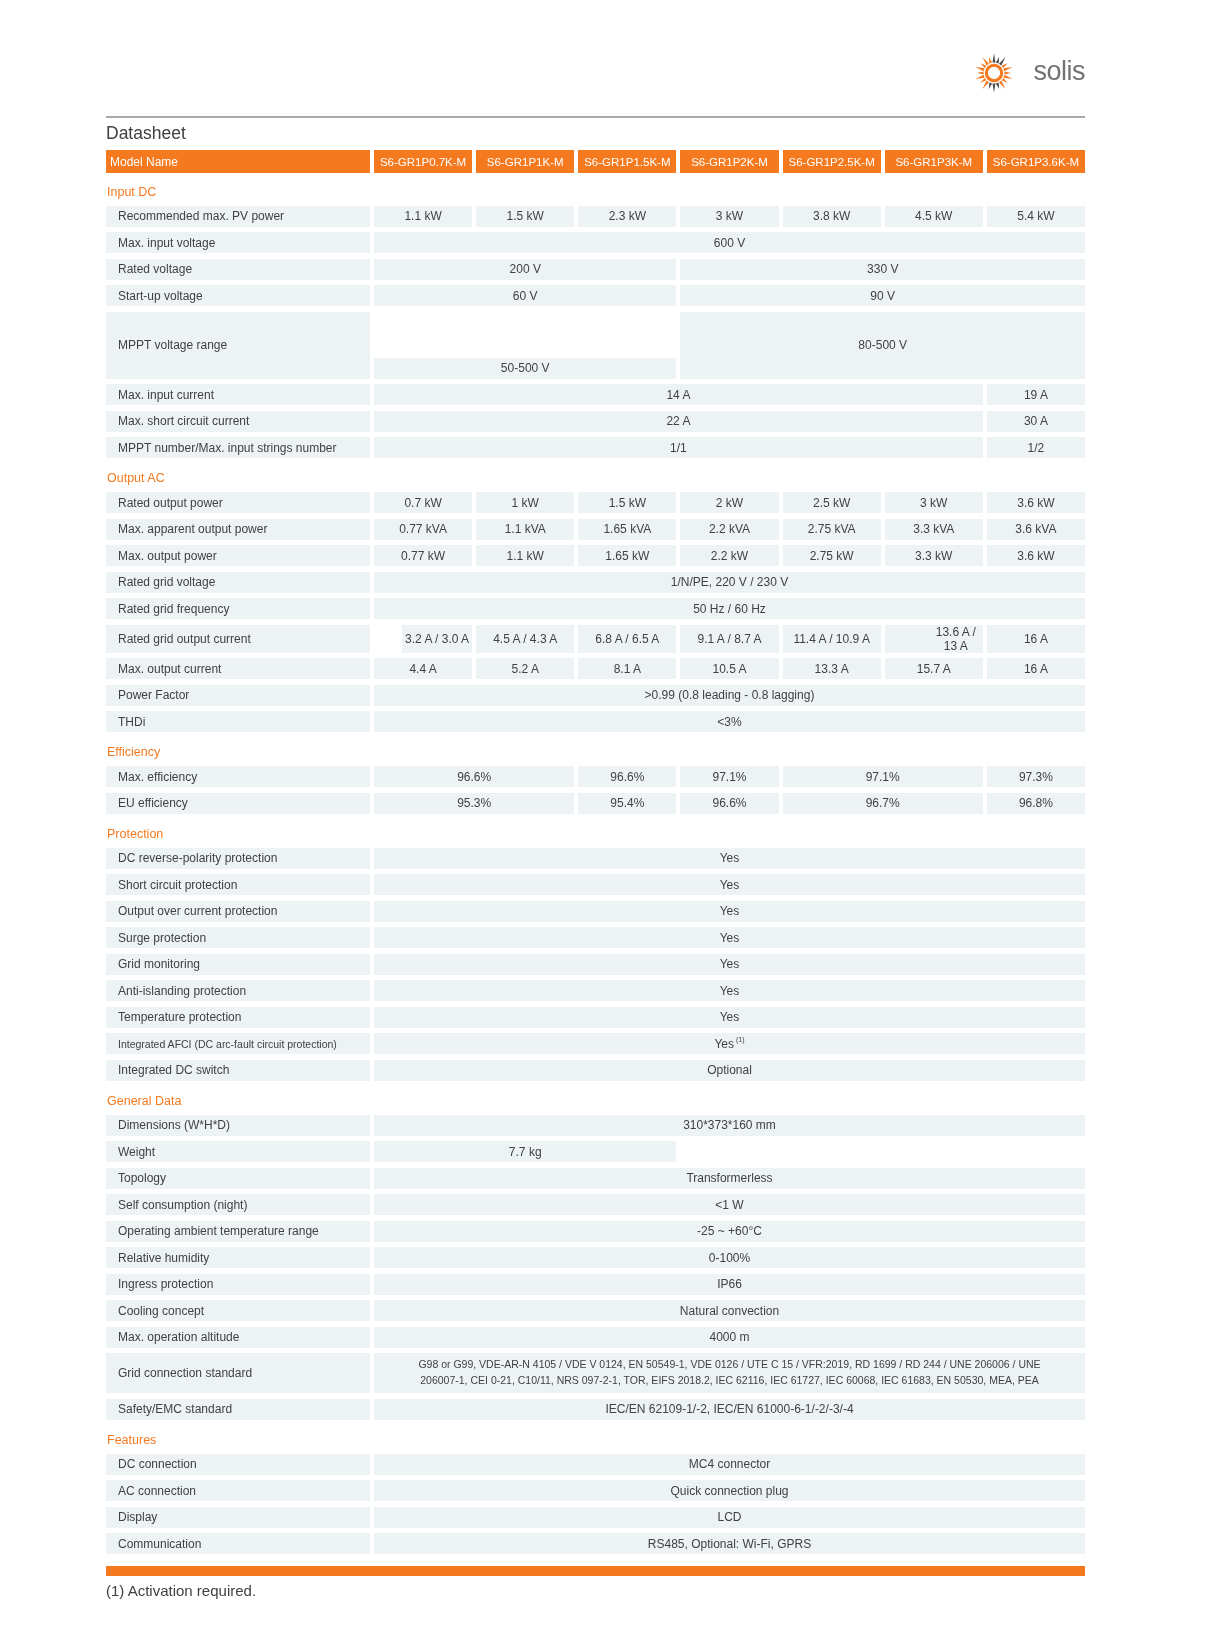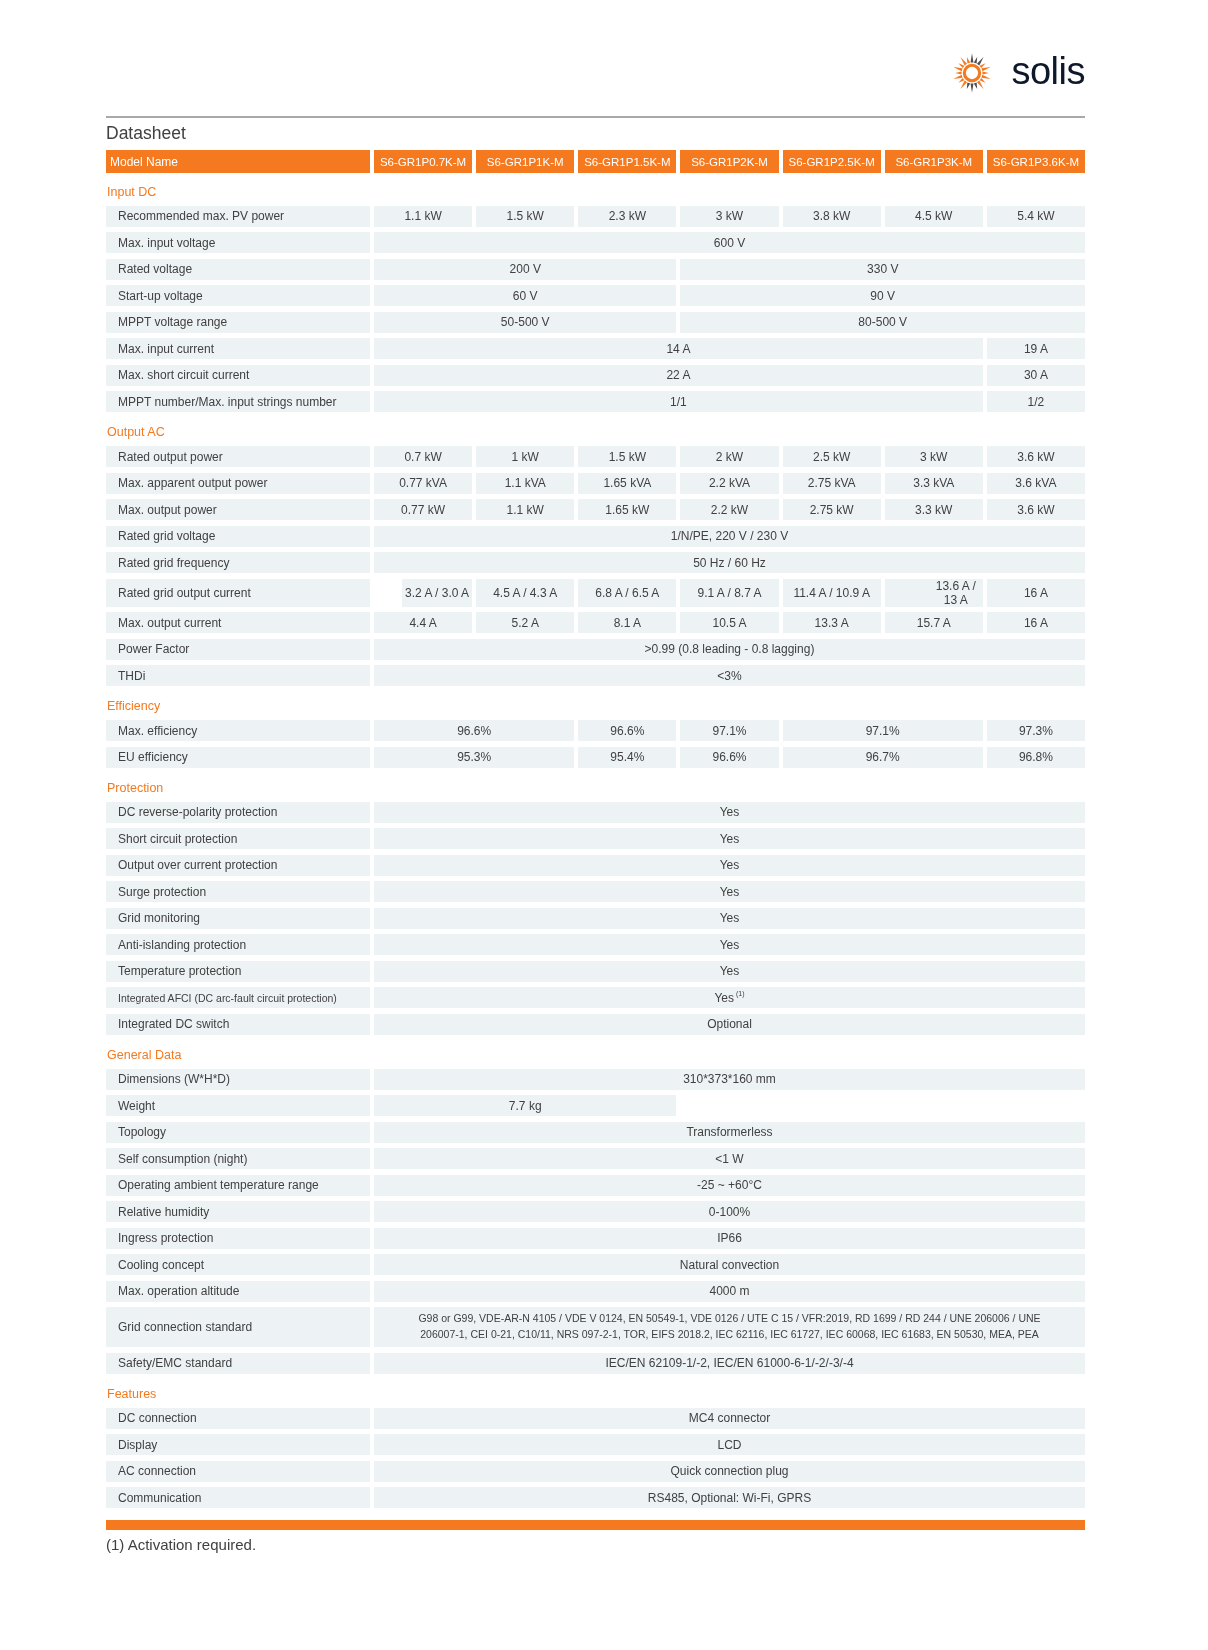--- a/index.html
+++ b/index.html
@@ -18,22 +18,22 @@
   .top {
     padding-top: 50px;
     height: 96px;
     display: flex;
     justify-content: flex-end;
     align-items: center;
   }
   .logo { display: flex; align-items: center; }
   .logo svg { display: block; }
   .logo-text {
-    font-size: 38px;
-    color: #0f172a;
+    font-size: 27px;
+    color: #737373;
     letter-spacing: -0.5px;
     margin-left: 16px;
     line-height: 1;
     padding-bottom: 4px;
   }
   .rule {
     border: none;
     border-top: 2px solid #A7A9AC;
     margin-top: 20px;
   }
@@ -173,21 +173,21 @@
           <div class="cell" style="grid-column: span 3;">200 V</div>
           <div class="cell" style="grid-column: span 4;">330 V</div>
         </div>
         <div class="row">
           <div class="label">Start-up voltage</div>
           <div class="cell" style="grid-column: span 3;">60 V</div>
           <div class="cell" style="grid-column: span 4;">90 V</div>
         </div>
         <div class="row">
           <div class="label">MPPT voltage range</div>
-          <div class="cell" style="grid-column: span 3;">50-500 V</div>
+          <div class="cell" style="grid-column: span 3; margin-top: 46px;">50-500 V</div>
           <div class="cell" style="grid-column: span 4;">80-500 V</div>
         </div>
         <div class="row">
           <div class="label">Max. input current</div>
           <div class="cell" style="grid-column: span 6;">14 A</div>
           <div class="cell" style="grid-column: span 1;">19 A</div>
         </div>
         <div class="row">
           <div class="label">Max. short circuit current</div>
           <div class="cell" style="grid-column: span 6;">22 A</div>
@@ -363,28 +363,28 @@
         <div class="row">
           <div class="label">Safety/EMC standard</div>
           <div class="cell" style="grid-column: span 7;">IEC/EN 62109-1/-2, IEC/EN 61000-6-1/-2/-3/-4</div>
         </div>
         <div class="section-title">Features</div>
         <div class="row">
           <div class="label">DC connection</div>
           <div class="cell" style="grid-column: span 7;">MC4 connector</div>
         </div>
         <div class="row">
+          <div class="label">AC connection</div>
+          <div class="cell" style="grid-column: span 7;">Quick connection plug</div>
+        </div>
+        <div class="row">
           <div class="label">Display</div>
           <div class="cell" style="grid-column: span 7;">LCD</div>
         </div>
         <div class="row">
-          <div class="label">AC connection</div>
-          <div class="cell" style="grid-column: span 7;">Quick connection plug</div>
-        </div>
-        <div class="row">
           <div class="label">Communication</div>
           <div class="cell" style="grid-column: span 7;">RS485, Optional: Wi-Fi, GPRS</div>
         </div>
       </div>
   </div>
 
   <div class="footer-bar"></div>
 
   <p class="footnote">(1) Activation required.</p>
 

